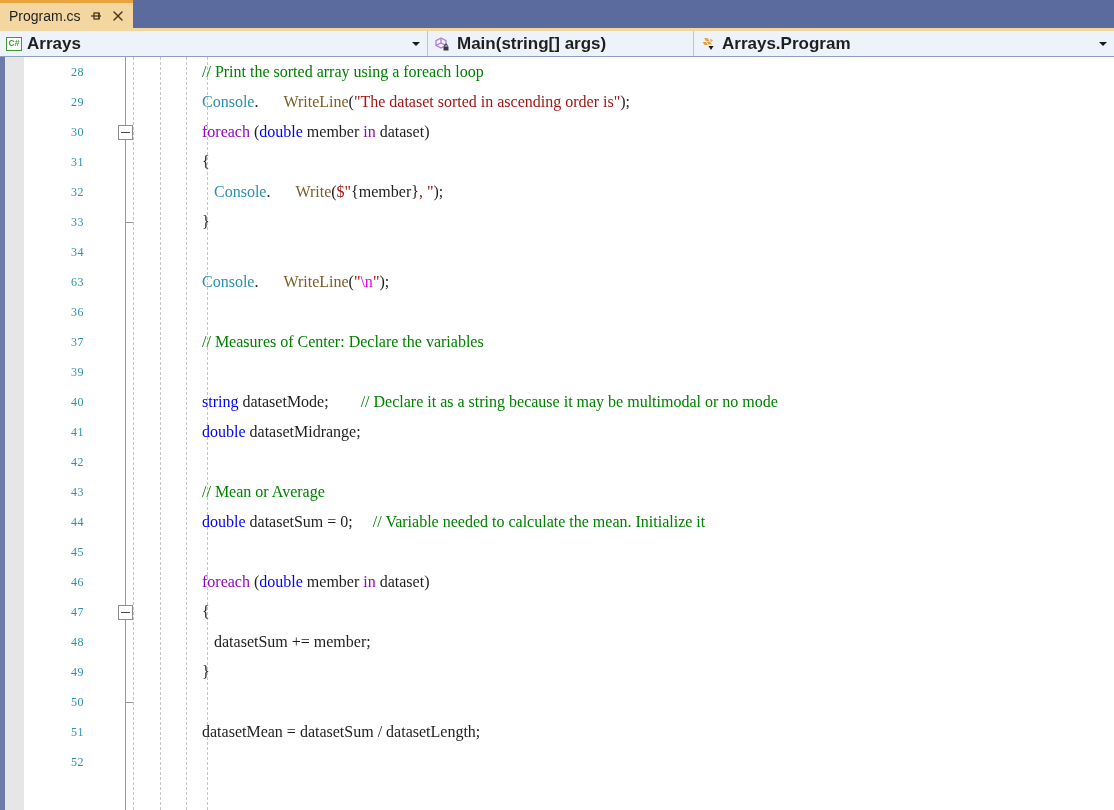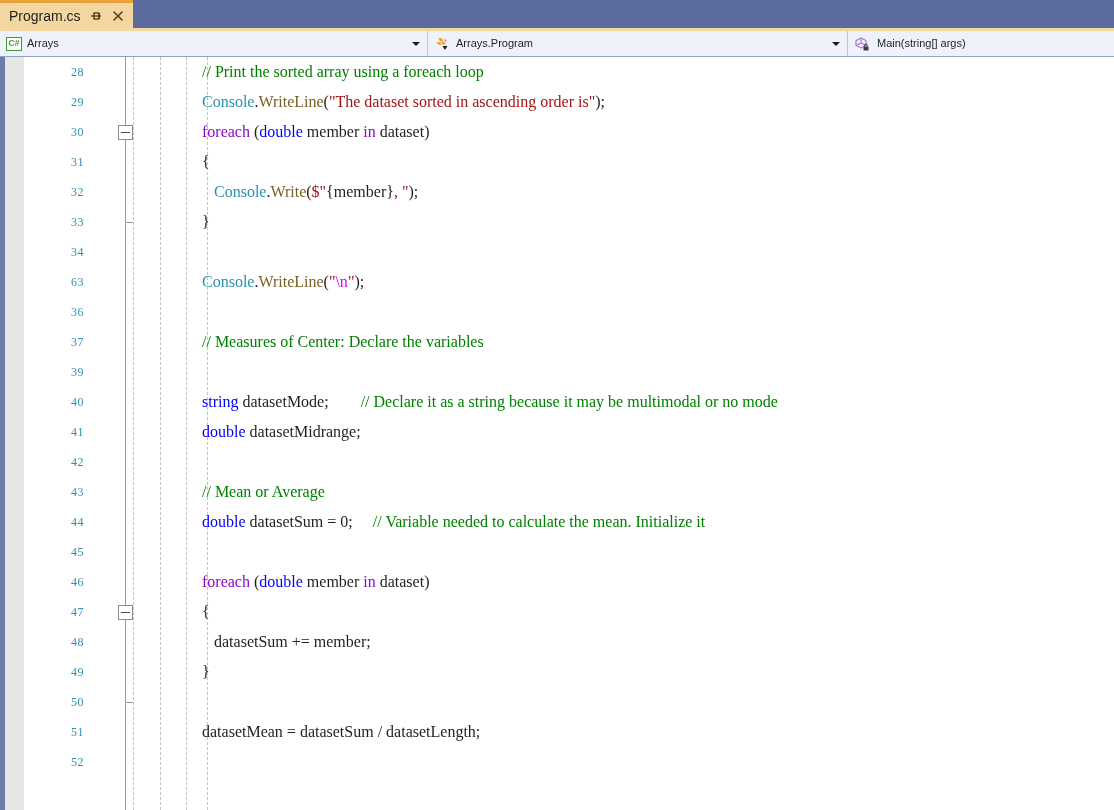--- a/index.html
+++ b/index.html
@@ -51,22 +51,22 @@
     border-right: 1px solid #b9c4dd;
     padding-left: 6px;
     height: 25px;
   }
   .nav-cell:last-child { border-right: none; }
   .nav-proj { width: 428px; }
   .nav-type { width: 420px; }
   .nav-mem  { flex: 1; }
   .nav-label {
     font-family: "Liberation Sans", sans-serif;
-    font-size: 11px; color: #1f1f1f; white-space: nowrap;
-    margin-left: 5px; line-height: 1;
+    font-size: 17px; color: #1f1f1f; white-space: nowrap;
+    margin-left: 5px; line-height: 1; font-weight: bold;
   }
   .nav-arrow {
     position: absolute; right: 7px; top: 50%; transform: translateY(-50%);
     width: 0; height: 0;
     border-left: 4px solid transparent;
     border-right: 4px solid transparent;
     border-top: 4px solid #1a1a1a;
     cursor: pointer;
   }
   .icon-box { display: flex; align-items: center; justify-content: center; flex: none; }
@@ -149,21 +149,21 @@
     position: absolute; top: 0; width: 0;
     border-left: 1px dashed #c4c4c4;
     height: 753px;
   }
 
   
   .c-comment  { color: #008000; }
   .c-keyword  { color: #0000ff; }
   .c-control  { color: #8f08c4; }
   .c-type     { color: #2b91af; }
-  .c-method   { color: #795e26; }
+  .c-method   { color: #795e26; margin-left: 25px; }
   .c-string   { color: #a31515; }
   .c-escape   { color: #e000e0; }
   .c-plain    { color: #1f1f1f; }
   .c-ident    { color: #1f1f1f; }
   .c-punct    { color: #1f1f1f; }
 </style>
 </head>
 <body>
 
 <div id="app">
@@ -194,52 +194,52 @@
 
   <div class="navbar">
 
     <div class="nav-cell nav-proj">
       <span class="icon-box">
         <span class="cs-icon">
             <span>C#</span>
           </span>
       </span>
       <span class="nav-label">Arrays</span>
-      <span class="nav-arrow"></span>
-    </div>
-
-    <div class="nav-cell nav-type">
-      <span class="icon-box">
-        <svg width="17" height="16" viewBox="0 0 17 16">
-          <path d="M4 2 L7.5 2 L9.5 5 L6 5 Z" fill="#e8a33d"></path>
-          <path d="M6.5 5.5 L10 5.5 L12 8.5 L8.5 8.5 Z" fill="#e8a33d"></path>
-          <path d="M2.5 6 L6 6 L8 9 L4.5 9 Z" fill="#e8a33d"></path>
-          <path d="M10 2.5 L13 4.5 L11 6 Z" fill="#e8a33d"></path>
-          <path d="M8.5 10 L13.5 10 L11 14 Z" fill="#1a1a1a"></path>
-        </svg>
-      </span>
-      <span class="nav-label">Arrays.Program</span>
       <span class="nav-arrow"></span>
     </div>
 
     <div class="nav-cell nav-mem">
       <span class="icon-box">
         <svg width="18" height="16" viewBox="0 0 18 16">
           <g fill="none" stroke="#b07fd4" stroke-width="1.3" stroke-linejoin="round">
             <path d="M7 2 L12 4.6 L12 9.4 L7 12 L2 9.4 L2 4.6 Z"></path>
             <path d="M7 2 L7 7 L12 9.4"></path>
             <path d="M7 7 L2 9.4"></path>
           </g>
           <g>
             <rect x="9.5" y="10.5" width="5" height="4" fill="#3a3a3a"></rect>
             <path d="M10.7 10.5 L10.7 9.4 A1.3 1.3 0 0 1 13.3 9.4 L13.3 10.5" fill="none" stroke="#3a3a3a" stroke-width="1"></path>
           </g>
         </svg>
       </span>
       <span class="nav-label">Main(string[] args)</span>
+    </div>
+
+    <div class="nav-cell nav-type">
+      <span class="icon-box">
+        <svg width="17" height="16" viewBox="0 0 17 16">
+          <path d="M4 2 L7.5 2 L9.5 5 L6 5 Z" fill="#e8a33d"></path>
+          <path d="M6.5 5.5 L10 5.5 L12 8.5 L8.5 8.5 Z" fill="#e8a33d"></path>
+          <path d="M2.5 6 L6 6 L8 9 L4.5 9 Z" fill="#e8a33d"></path>
+          <path d="M10 2.5 L13 4.5 L11 6 Z" fill="#e8a33d"></path>
+          <path d="M8.5 10 L13.5 10 L11 14 Z" fill="#1a1a1a"></path>
+        </svg>
+      </span>
+      <span class="nav-label">Arrays.Program</span>
+      <span class="nav-arrow"></span>
     </div>
 
   </div>
   <div class="navbar-bottom-line"></div>
 
   <div class="editor">
     <div class="track-strip"></div>
     <div class="breakpoint-margin"></div>
     <div id="indent-guides">
         <div class="guide" style="left: 133px;"></div>

